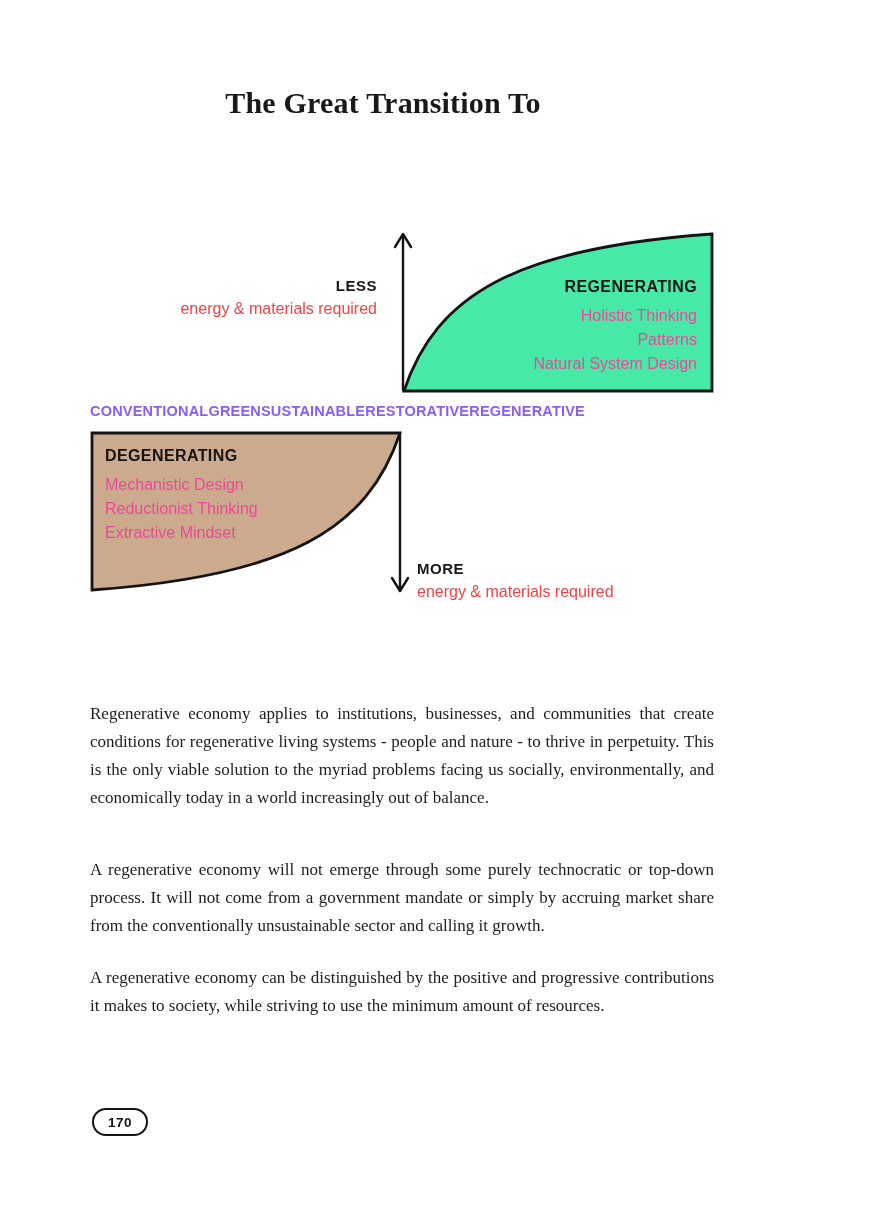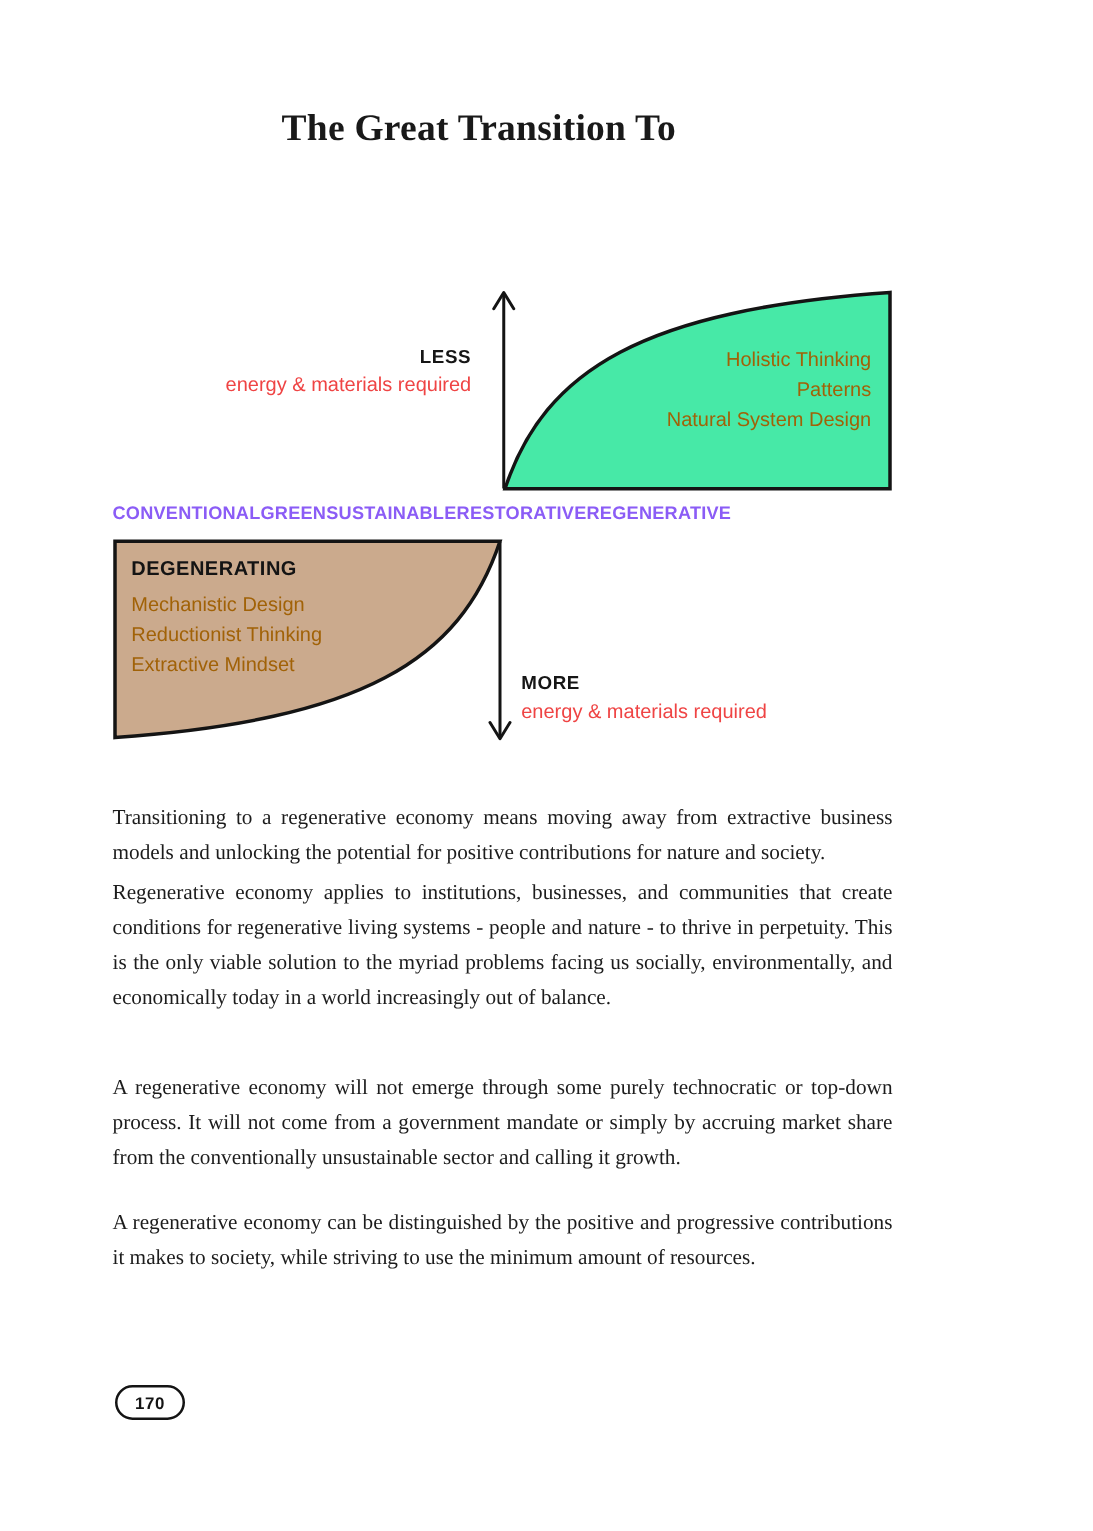--- a/index.html
+++ b/index.html
@@ -41,32 +41,32 @@
     color: #161616;
     line-height: 18px;
   }
   .dir-sub {
     font-size: 16px;
     color: #ef4444;
     line-height: 22px;
     margin-top: 3px;
   }
   .less-block { left: 97px; top: 241px; width: 280px; text-align: right; margin-top: 36px; }
-  .more-block { left: 417px; top: 538px; text-align: left; }
+  .more-block { left: 417px; top: 560px; text-align: left; }
 
   .zone-block { position: absolute; }
   .zone-title {
     font-weight: 700;
     font-size: 16px;
     letter-spacing: 0.4px;
     color: #141414;
     line-height: 20px;
     margin-bottom: 7px;
   }
-  .zone-item { font-size: 16px; line-height: 24px; color: #a16207; }
+  .zone-item { font-size: 16px; line-height: 24px; color: #ec4899; }
   .regen-block { left: 397px; top: 277px; width: 300px; text-align: right; }
   .degen-block { left: 105px; top: 446px; text-align: left; }
 
   .axis-row {
     position: absolute;
     left: 90px; top: 402px; width: 624px;
     display: flex;
     justify-content: flex-start;
     font-weight: 700;
     font-size: 14.5px;
@@ -129,20 +129,21 @@
       <polyline points="392,578 400,591 408,578"></polyline>
     </g>
   </svg>
 
   <div class="dir-block less-block">
     <div class="dir-label">LESS</div>
     <div class="dir-sub">energy &amp; materials required</div>
   </div>
 
   <div class="zone-block regen-block">
+    <div class="zone-title">REGENERATING</div>
     <div class="zone-item">Holistic Thinking</div>
     <div class="zone-item">Patterns</div>
     <div class="zone-item">Natural System Design</div>
   </div>
 
   <div class="axis-row">
     <span>CONVENTIONAL</span>
     <span>GREEN</span>
     <span>SUSTAINABLE</span>
     <span>RESTORATIVE</span>
@@ -154,21 +155,20 @@
     <div class="zone-item">Mechanistic Design</div>
     <div class="zone-item">Reductionist Thinking</div>
     <div class="zone-item">Extractive Mindset</div>
   </div>
 
   <div class="dir-block more-block">
     <div class="dir-label">MORE</div>
     <div class="dir-sub">energy &amp; materials required</div>
   </div>
 
-  <p class="body-p p1">Transitioning to a regenerative economy means moving away from extractive business models and unlocking the potential for positive contributions for nature and society.</p>
   <p class="body-p p2">Regenerative economy applies to institutions, businesses, and communities that create conditions for regenerative living systems - people and nature - to thrive in perpetuity. This is the only viable solution to the myriad problems facing us socially, environmentally, and economically today in a world increasingly out of balance.</p>
   <p class="body-p p3">A regenerative economy will not emerge through some purely technocratic or top-down process. It will not come from a government mandate or simply by accruing market share from the conventionally unsustainable sector and calling it growth.</p>
   <p class="body-p p4">A regenerative economy can be distinguished by the positive and progressive contributions it makes to society, while striving to use the minimum amount of resources.</p>
 
   <div class="page-badge">
     <span>170</span>
   </div>
 
 </div>
 

